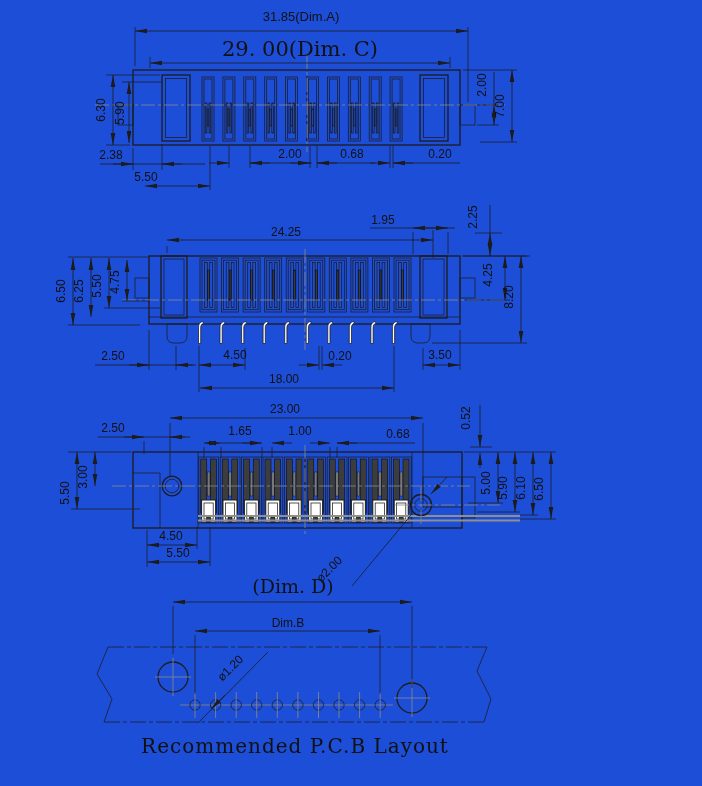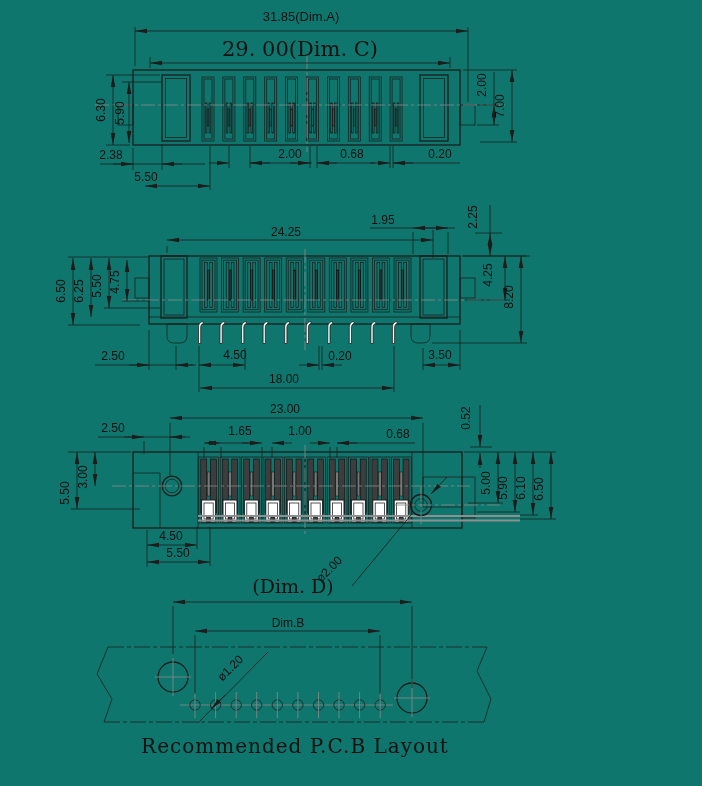--- a/index.html
+++ b/index.html
@@ -1,16 +1,16 @@
 <!DOCTYPE html>
 <html><head>
 <meta charset="utf-8">
 <style>
   html,body{margin:0;padding:0;background:#fff;}
-  .stage{width:702px;height:786px;position:relative;background:#0f766e;}
+  .stage{width:702px;height:786px;position:relative;background:#1d4ed8;}
   svg{display:block;}
   .o{fill:none;stroke:#1c1c1c;stroke-width:1.3px;}
   .t{fill:none;stroke:#1c1c1c;stroke-width:.75px;}
   .d{fill:none;stroke:#1c1c1c;stroke-width:.8px;}
   .cl{fill:none;stroke:#8a8a8a;stroke-width:.8px;stroke-dasharray:14 3 3 3;}
   .rail{fill:none;stroke:#8f8f8f;stroke-width:2px;}
   .dk{fill:#3d3d3d;stroke:#000;stroke-width:.5px;}
   .md{fill:#777;stroke:#000;stroke-width:.4px;}
   .w{fill:#fff;stroke:#1c1c1c;stroke-width:1px;}
   .lbl{font:12px "Liberation Sans",sans-serif;fill:#111;}

